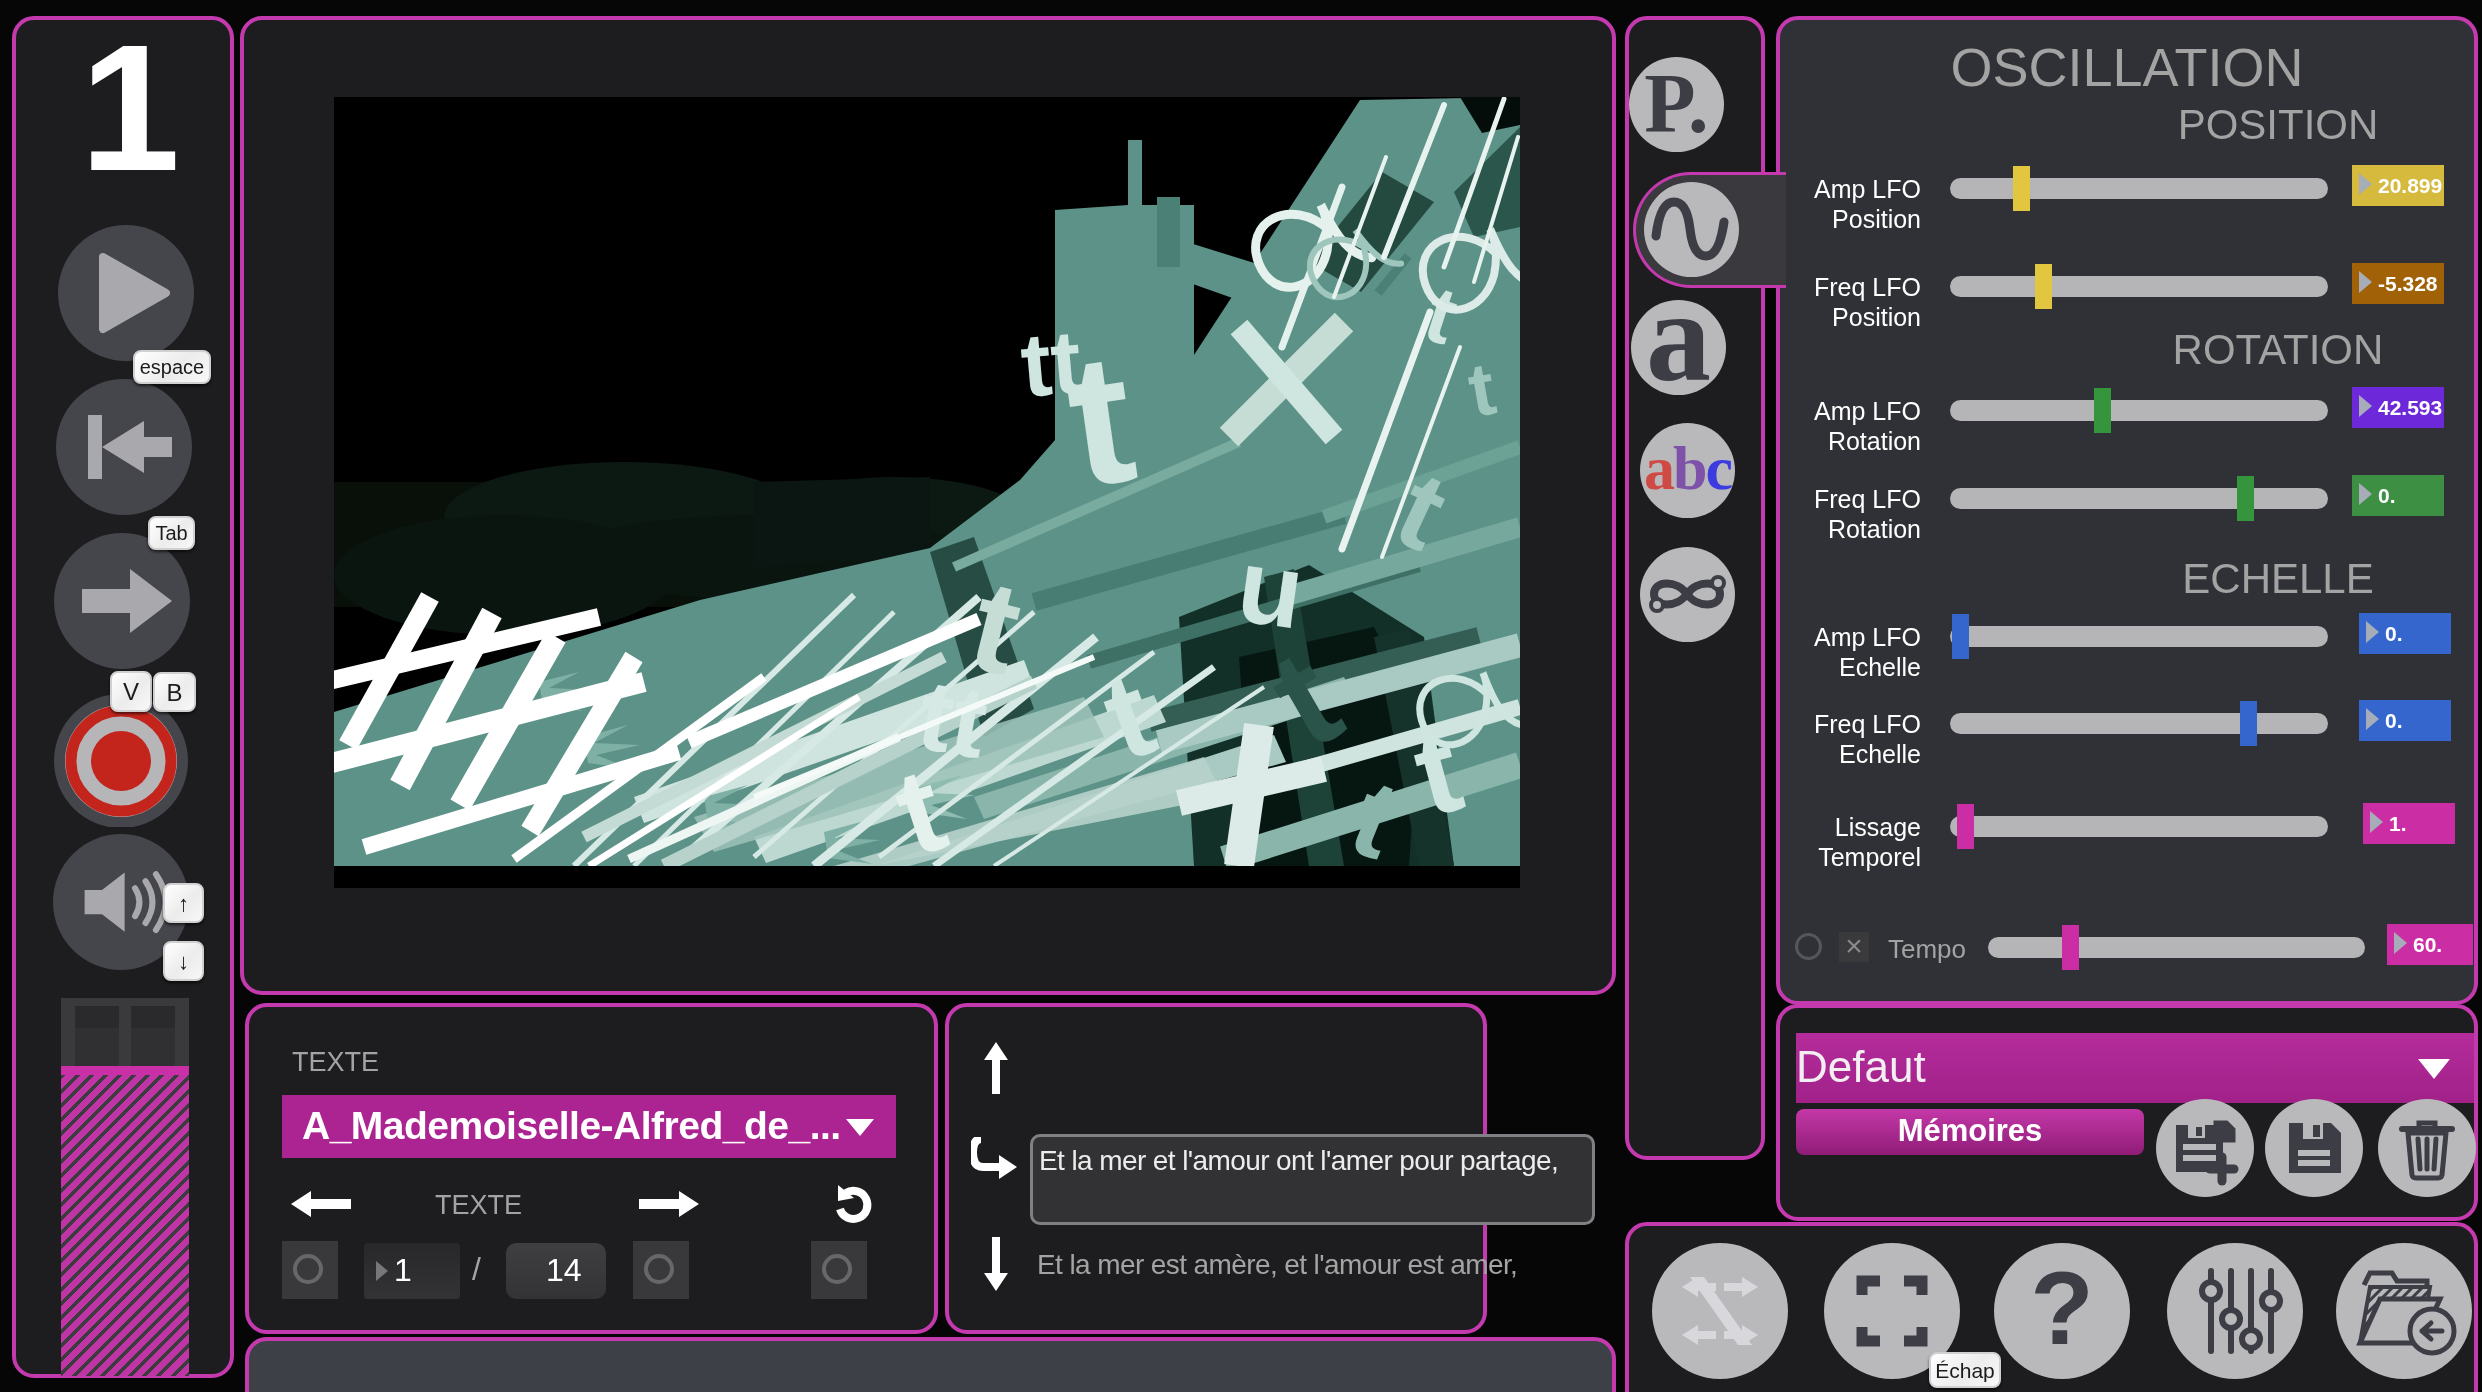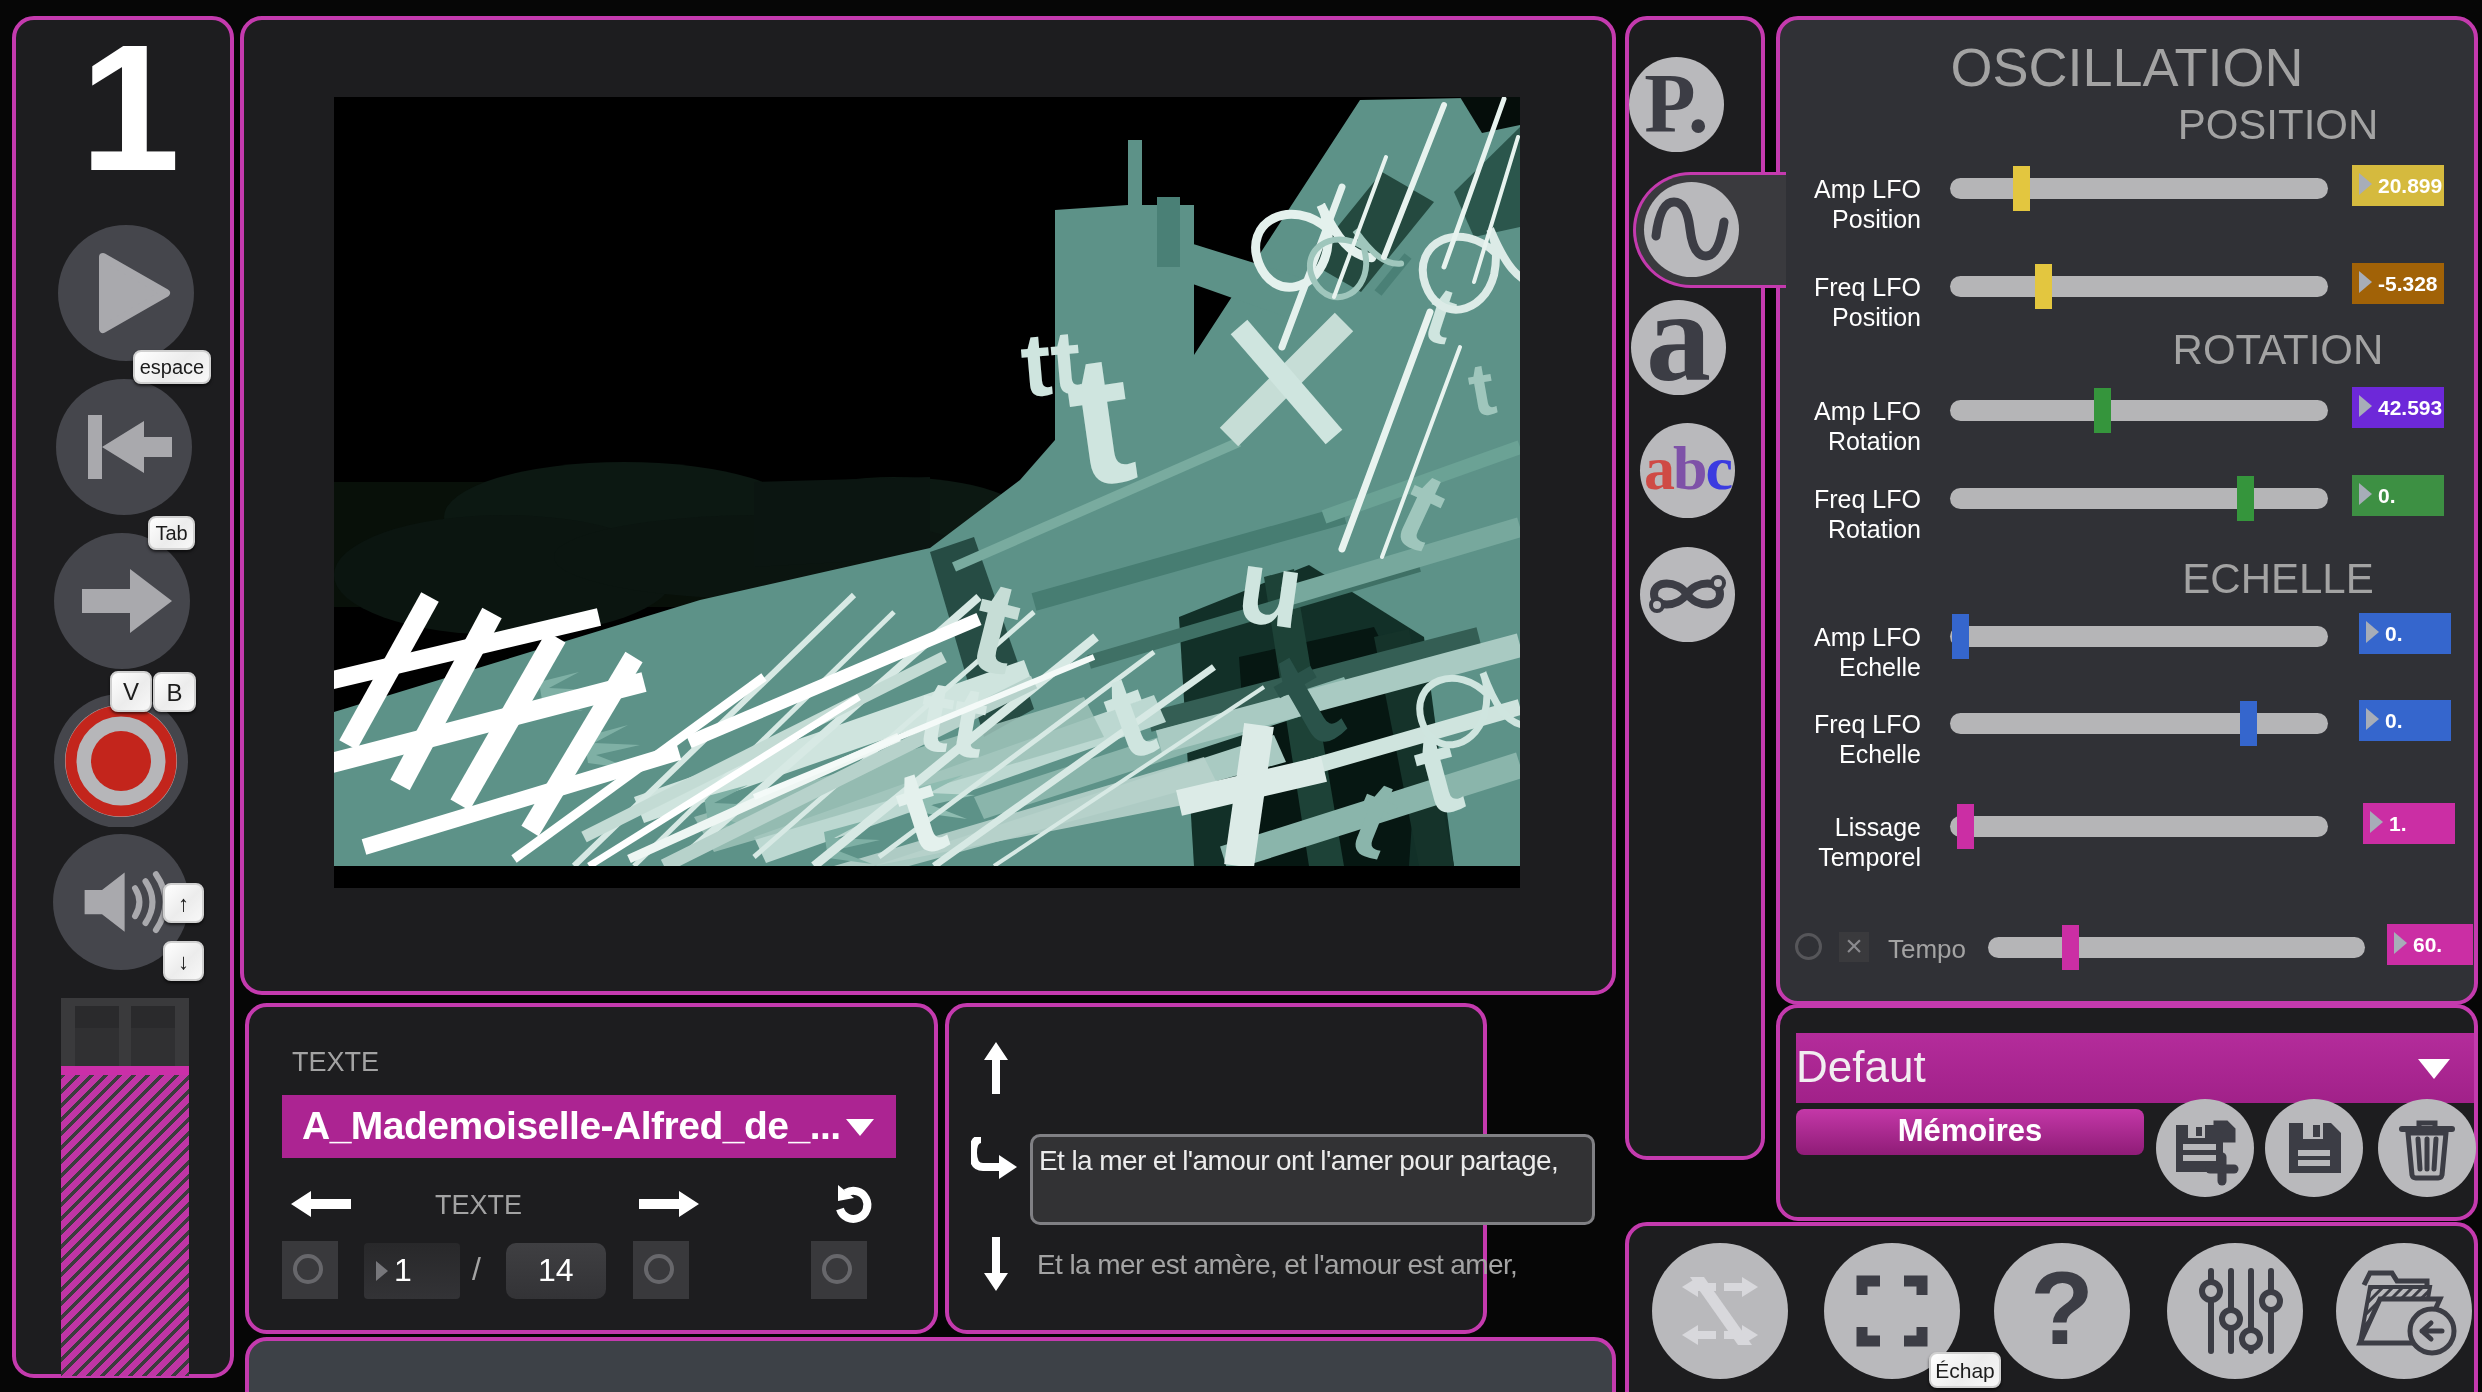--- a/index.html
+++ b/index.html
@@ -237,21 +237,21 @@
     <svg width="40" height="44" viewBox="0 0 40 44">
         <path d="M12 8 A14 14 0 1 1 6 24" stroke="#fff" stroke-width="8" fill="none"></path>
         <path d="M4 0 L4 16 L20 13 Z" fill="#fff"></path>
       </svg>
   </div>
   <div class="abs" style="left:33px; top:234px; width:56px; height:58px; background:#39393c;">
       <div class="abs" style="left:11px; top:13px; width:30px; height:30px; border:4px solid #67676b; border-radius:50%;"></div>
     </div>
   <div class="abs" style="left:115px; top:236px; width:96px; height:56px; background:linear-gradient(180deg,#28282a,#333336); border-radius:4px; color:#fff; font-size:32px; line-height:54px;"><span style="display:inline-block; width:0; height:0; border-left:12px solid #77777b; border-top:10px solid transparent; border-bottom:10px solid transparent; margin:0 6px 0 12px;"></span>1</div>
   <div class="hd" style="left:223px; top:244px; font-size:32px;">/</div>
-  <div class="abs" style="left:257px; top:236px; width:100px; height:56px; background:linear-gradient(180deg,#3f3f42,#333336); border-radius:10px; color:#fff; font-size:32px; line-height:54px; padding-left:32px;">14</div>
+  <div class="abs" style="left:257px; top:236px; width:100px; height:56px; background:linear-gradient(180deg,#3f3f42,#333336); border-radius:10px; color:#fff; font-size:32px; line-height:54px; padding-left:40px;">14</div>
   <div class="abs" style="left:384px; top:234px; width:56px; height:58px; background:#39393c;">
       <div class="abs" style="left:11px; top:13px; width:30px; height:30px; border:4px solid #67676b; border-radius:50%;"></div>
     </div>
   <div class="abs" style="left:562px; top:234px; width:56px; height:58px; background:#39393c;">
       <div class="abs" style="left:11px; top:13px; width:30px; height:30px; border:4px solid #67676b; border-radius:50%;"></div>
     </div>
 </div>
 
 <div class="panel" style="left:945px; top:1003px; width:542px; height:331px;">
   <div class="abs" style="left:33px; top:33px;">

